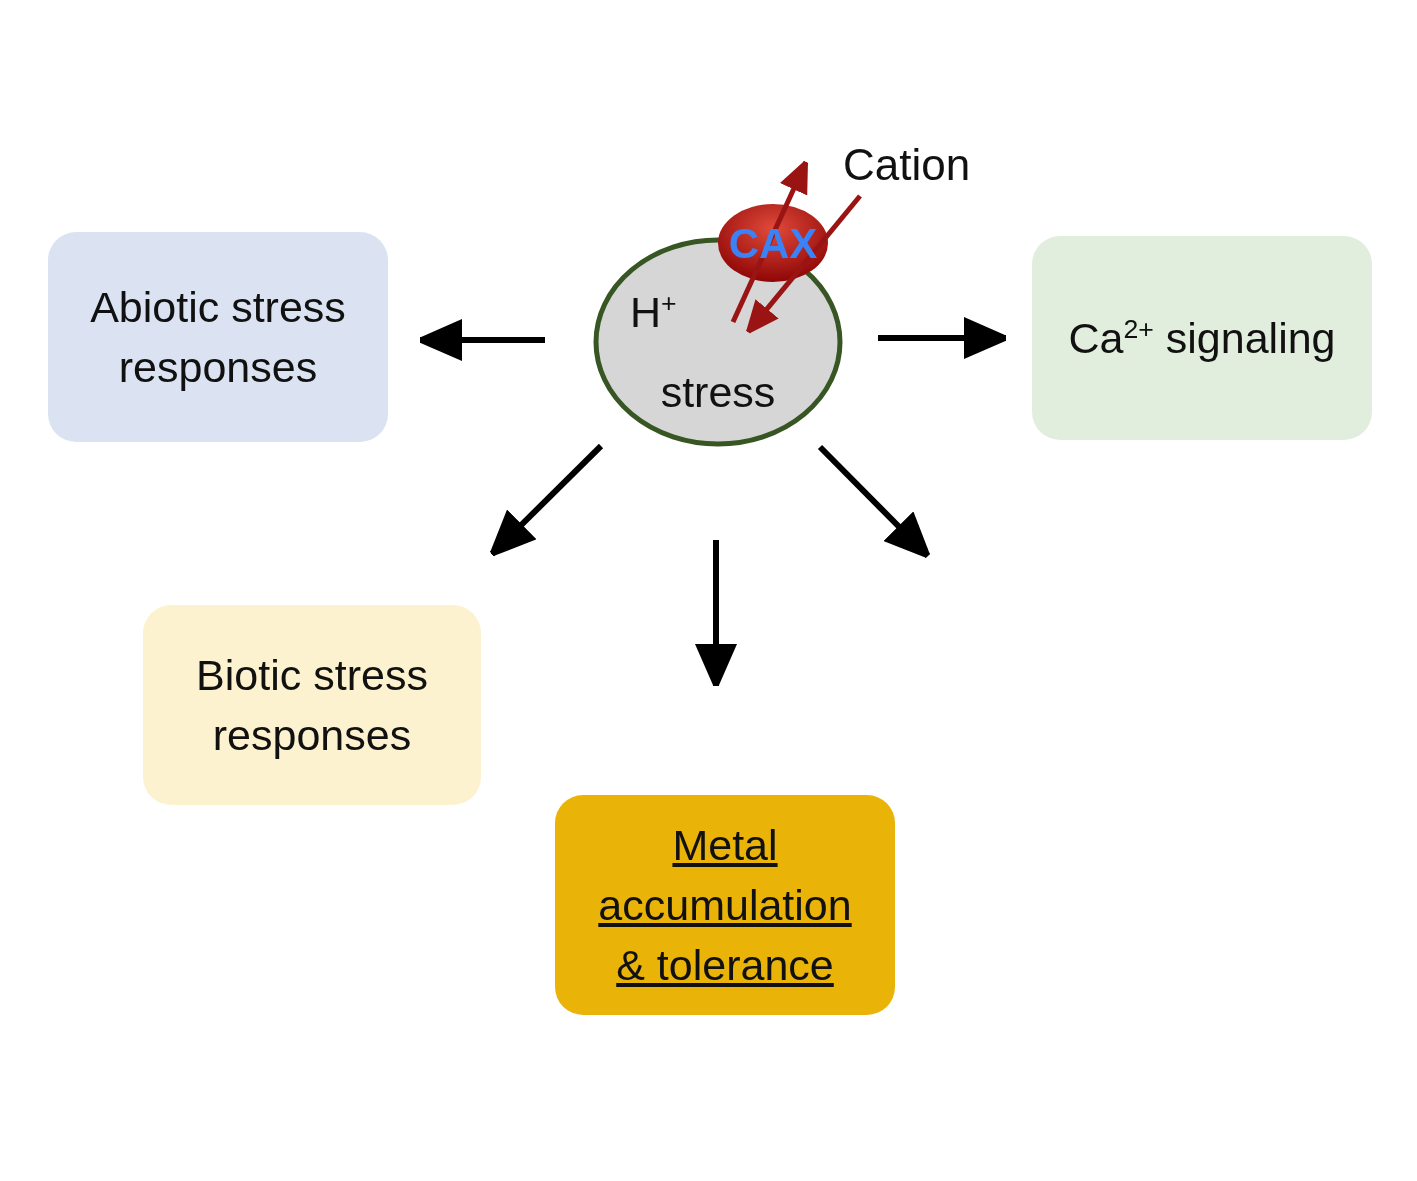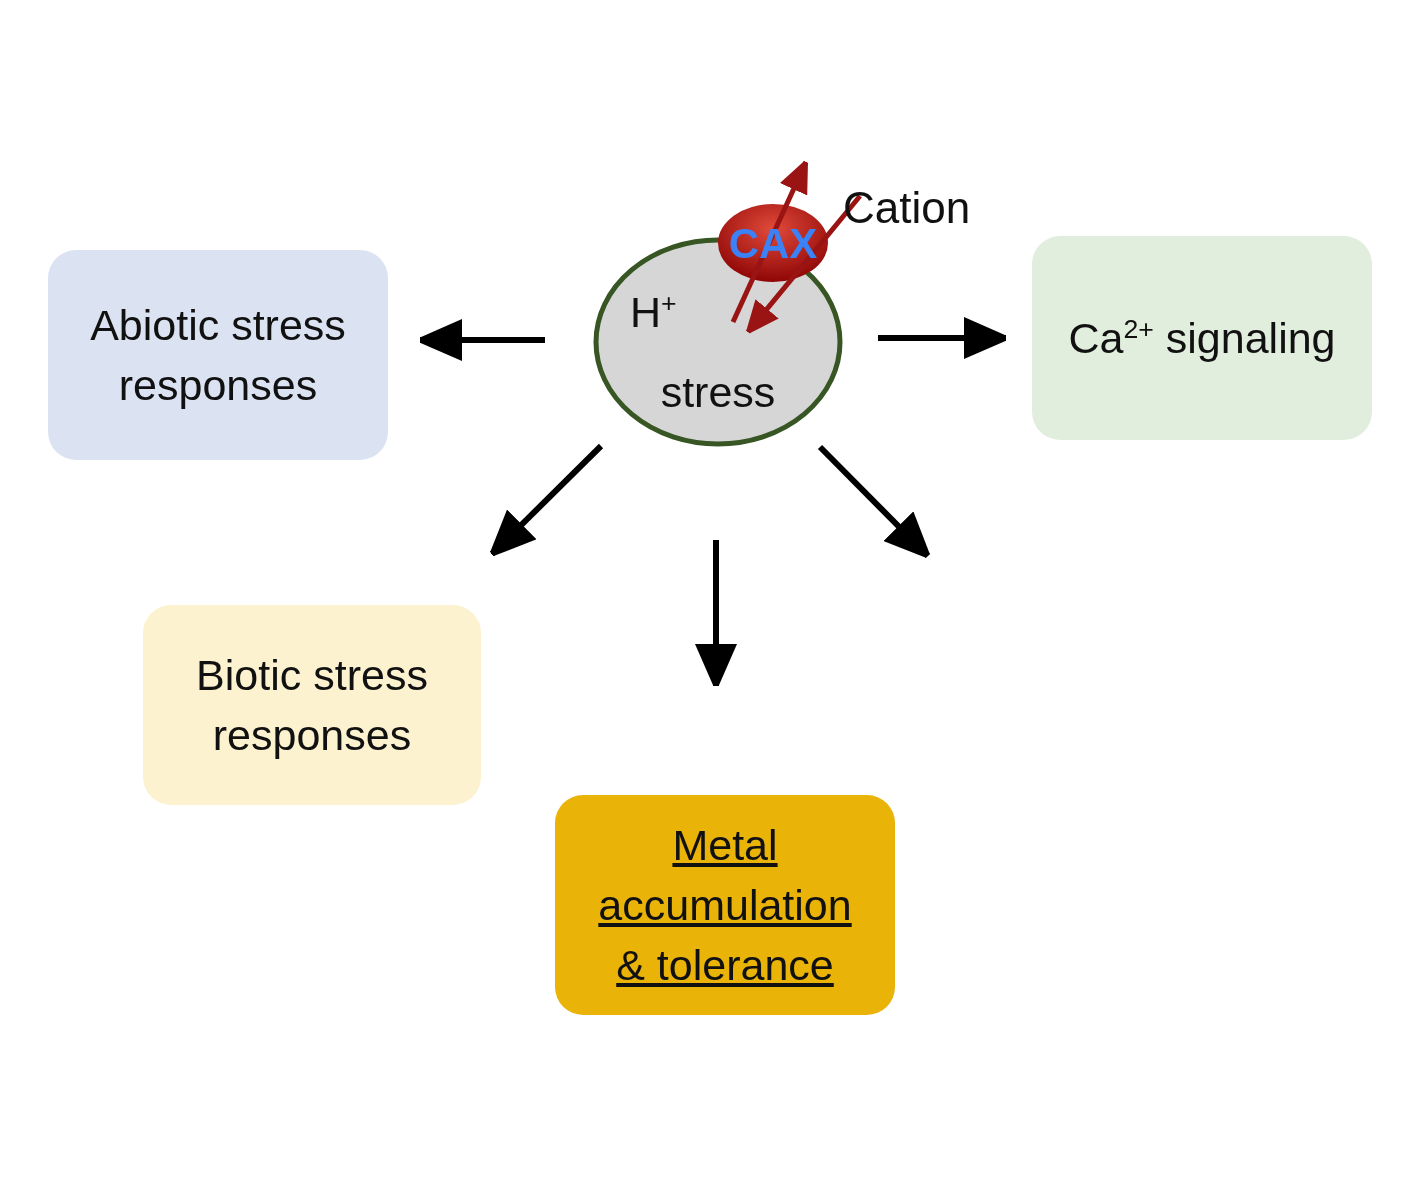--- a/index.html
+++ b/index.html
@@ -32,31 +32,31 @@
     color: #111111;
     font-size: 43px;
     line-height: 1.4;
   }
   .box .lbl { white-space: pre-line; }
   sup.sp {
     font-size: 62%;
     vertical-align: super;
     line-height: 0;
   }
-  .box-abiotic  { left: 48px;   top: 232px; width: 340px; height: 210px; margin-top: 18px; }
+  .box-abiotic  { left: 48px;   top: 232px; width: 340px; height: 210px; }
   .box-ca       { left: 1032px; top: 236px; width: 340px; height: 204px; }
   .box-biotic   { left: 143px;  top: 565px; width: 338px; height: 200px; margin-top: 40px; }
   .box-nutrient { left: 935px;  top: 565px; width: 340px; height: 208px; }
   .box-metal    { left: 555px;  top: 795px; width: 340px; height: 220px; }
 
   .free-label {
     position: absolute;
     color: #111111;
   }
-  .cation-label { left: 843px; top: 140px; font-size: 44px; margin-top: 43px; }
+  .cation-label { left: 843px; top: 140px; font-size: 44px; }
   .h-label      { left: 630px; top: 288px; font-size: 43px; }
   .vacuole-label {
     left: 618px; top: 368px; width: 200px;
     font-size: 43px; text-align: center;
   }
   .cax-label {
     left: 718px; top: 220px; width: 110px;
     font-size: 42px; font-weight: bold;
     color: #3b82f6; text-align: center;
   }

